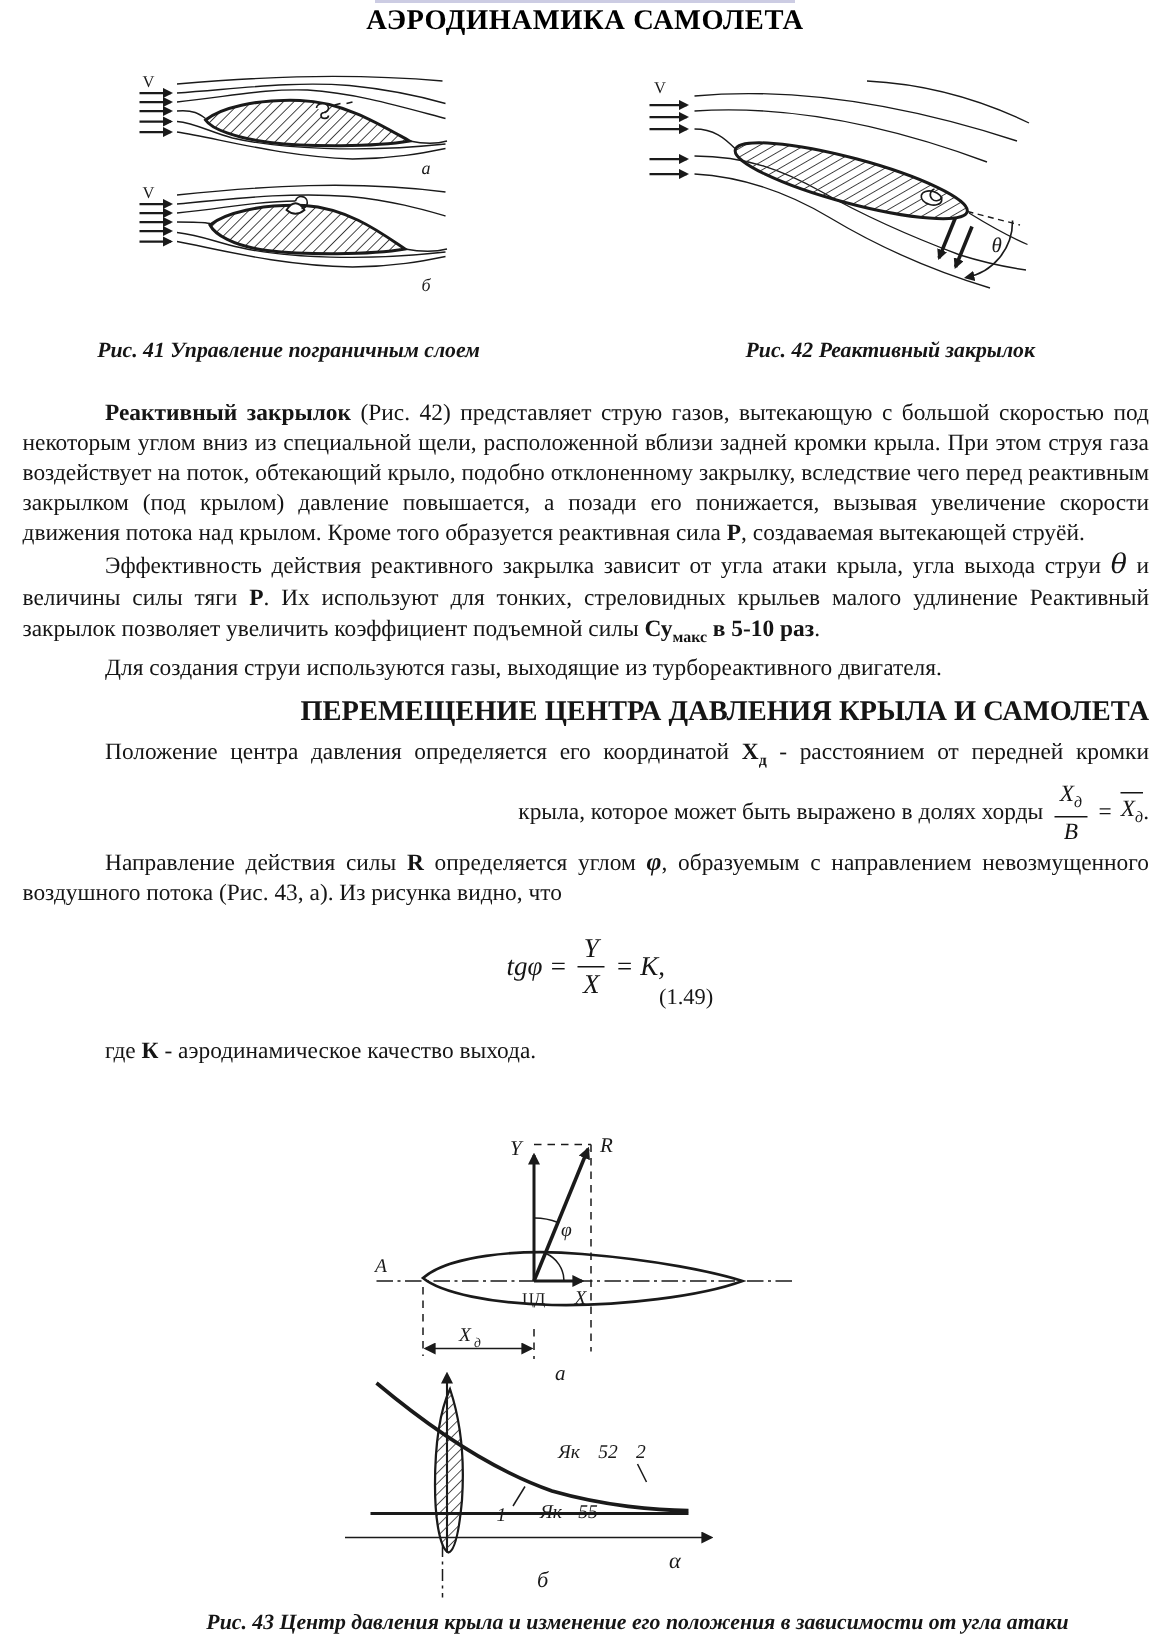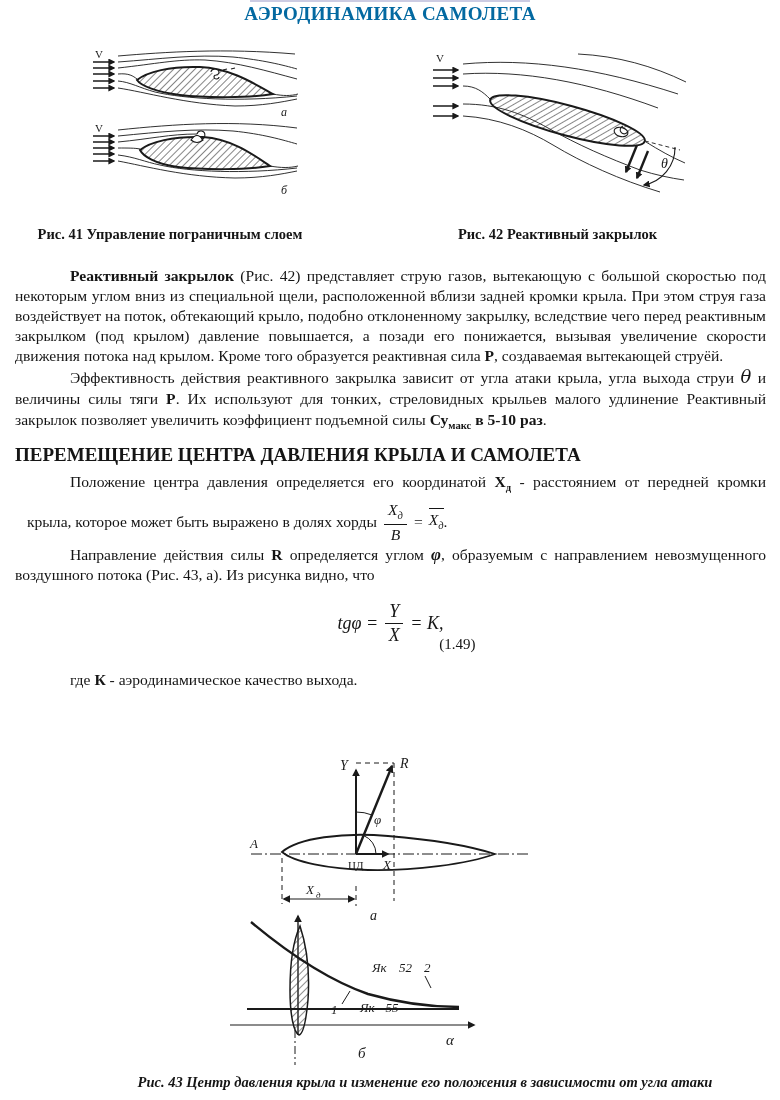--- a/index.html
+++ b/index.html
@@ -1,38 +1,38 @@
 <!DOCTYPE html>
 <html><head>
 <meta charset="utf-8">
 <style>
   html,body{margin:0;padding:0;background:#e8e8e8;}
   .page{position:relative;width:780px;height:1100px;background:#ffffff;margin:0 auto;
         font-family:"Liberation Serif",serif;color:#151515;overflow:hidden;}
   .smudge{position:absolute;top:0;left:250px;width:280px;height:2px;background:#9a9ac8;opacity:.5;}
   .title{position:absolute;top:3px;left:0;width:100%;margin:0;text-align:center;
-         font-size:19px;font-weight:bold;color:#0369a1;letter-spacing:.4px;}
+         font-size:19px;font-weight:bold;color:#000000;letter-spacing:.4px;}
   svg text{font-family:"Liberation Serif",serif;fill:#1a1a1a;}
   .fig41{position:absolute;left:85px;top:44px;width:215px;height:160px;}
   .fig42{position:absolute;left:428px;top:46px;width:265px;height:160px;}
   .fig43{position:absolute;left:228px;top:748px;width:320px;height:325px;}
-  .cap{position:absolute;top:226px;font-weight:bold;font-size:14.5px;text-align:center;}
+  .cap{position:absolute;top:226px;font-weight:bold;font-style:italic;font-size:14.5px;text-align:right;}
   .cap41{left:20px;width:300px;}
   .cap42{left:425px;width:265px;}
   .cap43{position:absolute;top:1074px;left:0;width:100%;text-align:center;
          font-weight:bold;font-style:italic;font-size:14.5px;padding-left:35px;}
   .body{position:absolute;left:15px;right:14px;top:266px;font-size:15.6px;line-height:20px;
         text-align:justify;}
   .body p{margin:0;text-indent:55px;}
   .p2{margin-top:9px;line-height:21px;}
   .p3{margin-top:7px;}
-  .section{font-size:19px;font-weight:bold;text-align:left;margin:9px 0 7px;}
+  .section{font-size:19px;font-weight:bold;text-align:right;margin:9px 0 7px;}
   .p4{margin-top:0;}
   .p5a{margin-top:5px;text-align-last:justify;}
-  .p5b{display:flex;align-items:center;margin:3px 12px 2px;text-indent:0;}
+  .p5b{display:flex;align-items:center;margin:3px 0 2px;text-indent:0;justify-content:flex-end;}
   .p6{margin-top:2px;}
   .bi{font-weight:bold;}
   .b{font-weight:bold;}
   .theta{font-style:italic;font-size:18px;font-family:"DejaVu Serif",serif;}
   .phi-inline{font-weight:bold;font-style:italic;font-size:17px;}
   sub{font-size:68%;}
   .frac{display:inline-flex;flex-direction:column;align-items:center;font-style:italic;
         margin:0 7px;line-height:1.15;}
   .frac .num{border-bottom:1.4px solid #151515;padding:0 4px 1px;}
   .frac .den{padding-top:1px;}
@@ -147,20 +147,21 @@
   </svg>
 
   <div class="cap cap41">Рис. 41 Управление пограничным слоем</div>
   <div class="cap cap42">Рис. 42 Реактивный закрылок</div>
 
   <div class="body">
     <p class="p1"><span class="bi">Реактивный закрылок</span><span> (Рис. 42) представляет струю газов, вытекающую с большой скоростью под некоторым углом вниз из специальной щели, расположенной вблизи задней кромки крыла. При этом струя газа воздействует на поток, обтекающий крыло, подобно отклоненному закрылку, вследствие чего перед реактивным закрылком (под крылом) давление повышается, а позади его понижается, вызывая увеличение скорости движения потока над крылом. Кроме того образуется реактивная сила </span><span class="b">Р</span><span>, создаваемая вытекающей струёй.</span></p>
 
     <p class="p2"><span>Эффективность действия реактивного закрылка зависит от угла атаки крыла, угла выхода струи </span><span class="theta">θ</span><span> и величины силы тяги </span><span class="b">Р</span><span>. Их используют для тонких, стреловидных крыльев малого удлинение Реактивный закрылок позволяет увеличить коэффициент подъемной силы </span><span class="bi">Су</span><sub class="bi">макс</sub><span class="bi"> в 5-10 раз</span><span>.</span></p>
 
+    <p class="p3">Для создания струи используются газы, выходящие из турбореактивного двигателя.</p>
 
     <h2 class="section">ПЕРЕМЕЩЕНИЕ ЦЕНТРА ДАВЛЕНИЯ КРЫЛА И САМОЛЕТА</h2>
 
 
     <p class="p5a"><span>Положение центра давления определяется его координатой </span><span class="bi">Х</span><sub class="bi">д</sub><span> - расстоянием от передней кромки</span></p>
 
     <div class="p5b">
       <span>крыла, которое может быть выражено в долях хорды</span>
       <span class="frac">
         <span class="num"><span>Х</span><sub>д</sub></span>

